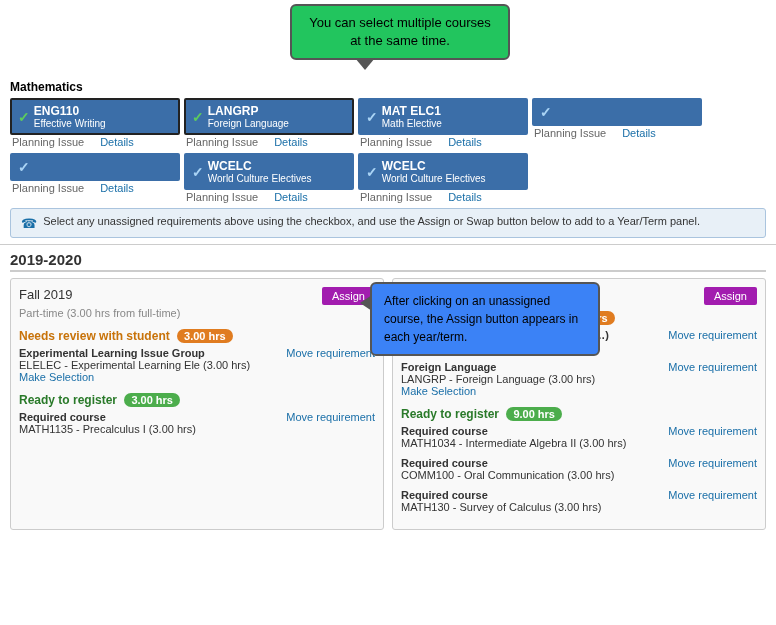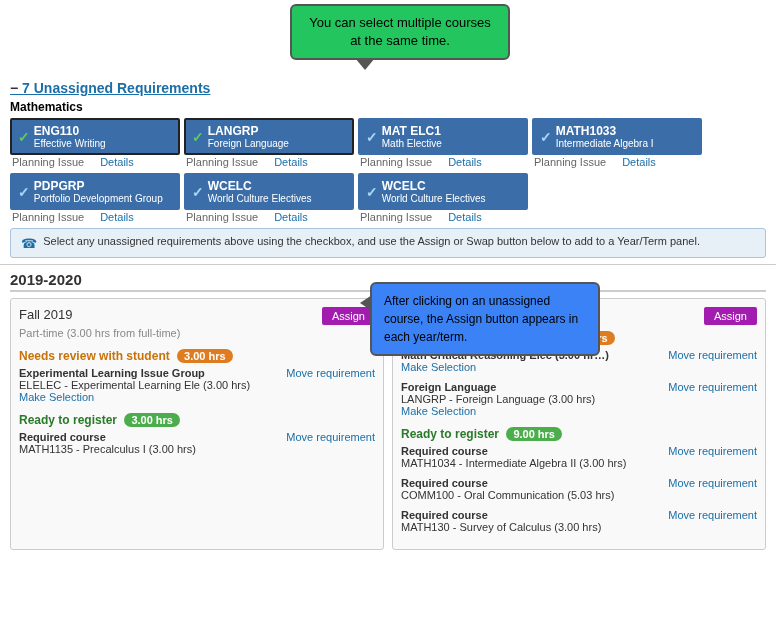--- a/index.html
+++ b/index.html
@@ -266,23 +266,20 @@
   </style>
 </head>
 <body>
 
 <div class="tooltip-box">
   <span>You can select multiple courses at the same time.</span>
 </div>
 <div class="tooltip-arrow"></div>
 
 <div class="unassigned-section" style="padding-top: 80px;">
-  <div class="unassigned-title">
-    <span class="dash">− </span><span>7 Unassigned Requirements</span>
-  </div>
   <div class="section-label">Mathematics</div>
 
   <div class="course-grid">
 
     <div class="course-card">
       <div class="course-card-inner selected">
         <span class="checkmark">✓</span>
         <div>
           <div class="course-code">ENG110</div>
           <div class="course-name">Effective Writing</div>
@@ -318,41 +315,33 @@
       </div>
       <div class="course-links">
         <span>Planning Issue</span>
         <a>Details</a>
       </div>
     </div>
 
     <div class="course-card">
       <div class="course-card-inner">
         <span class="checkmark light">✓</span>
-        <div>
-          <div class="course-code">MATH1033</div>
-          <div class="course-name">Intermediate Algebra I</div>
-        </div>
       </div>
       <div class="course-links">
         <span>Planning Issue</span>
         <a>Details</a>
       </div>
     </div>
   </div>
 
   <div class="course-grid">
 
     <div class="course-card">
       <div class="course-card-inner">
         <span class="checkmark light">✓</span>
-        <div>
-          <div class="course-code">PDPGRP</div>
-          <div class="course-name">Portfolio Development Group</div>
-        </div>
       </div>
       <div class="course-links">
         <span>Planning Issue</span>
         <a>Details</a>
       </div>
     </div>
 
     <div class="course-card">
       <div class="course-card-inner">
         <span class="checkmark light">✓</span>
@@ -466,21 +455,21 @@
           <a class="move-link">Move requirement</a>
         </div>
         <div class="course-entry-detail">MATH1034 - Intermediate Algebra II (3.00 hrs)</div>
       </div>
 
       <div class="course-entry">
         <div class="course-entry-header">
           <span class="course-entry-title">Required course</span>
           <a class="move-link">Move requirement</a>
         </div>
-        <div class="course-entry-detail">COMM100 - Oral Communication (5.03 hrs)</div>
+        <div class="course-entry-detail">COMM100 - Oral Communication (3.00 hrs)</div>
       </div>
 
       <div class="course-entry">
         <div class="course-entry-header">
           <span class="course-entry-title">Required course</span>
           <a class="move-link">Move requirement</a>
         </div>
         <div class="course-entry-detail">MATH130 - Survey of Calculus (3.00 hrs)</div>
       </div>
     </div>

